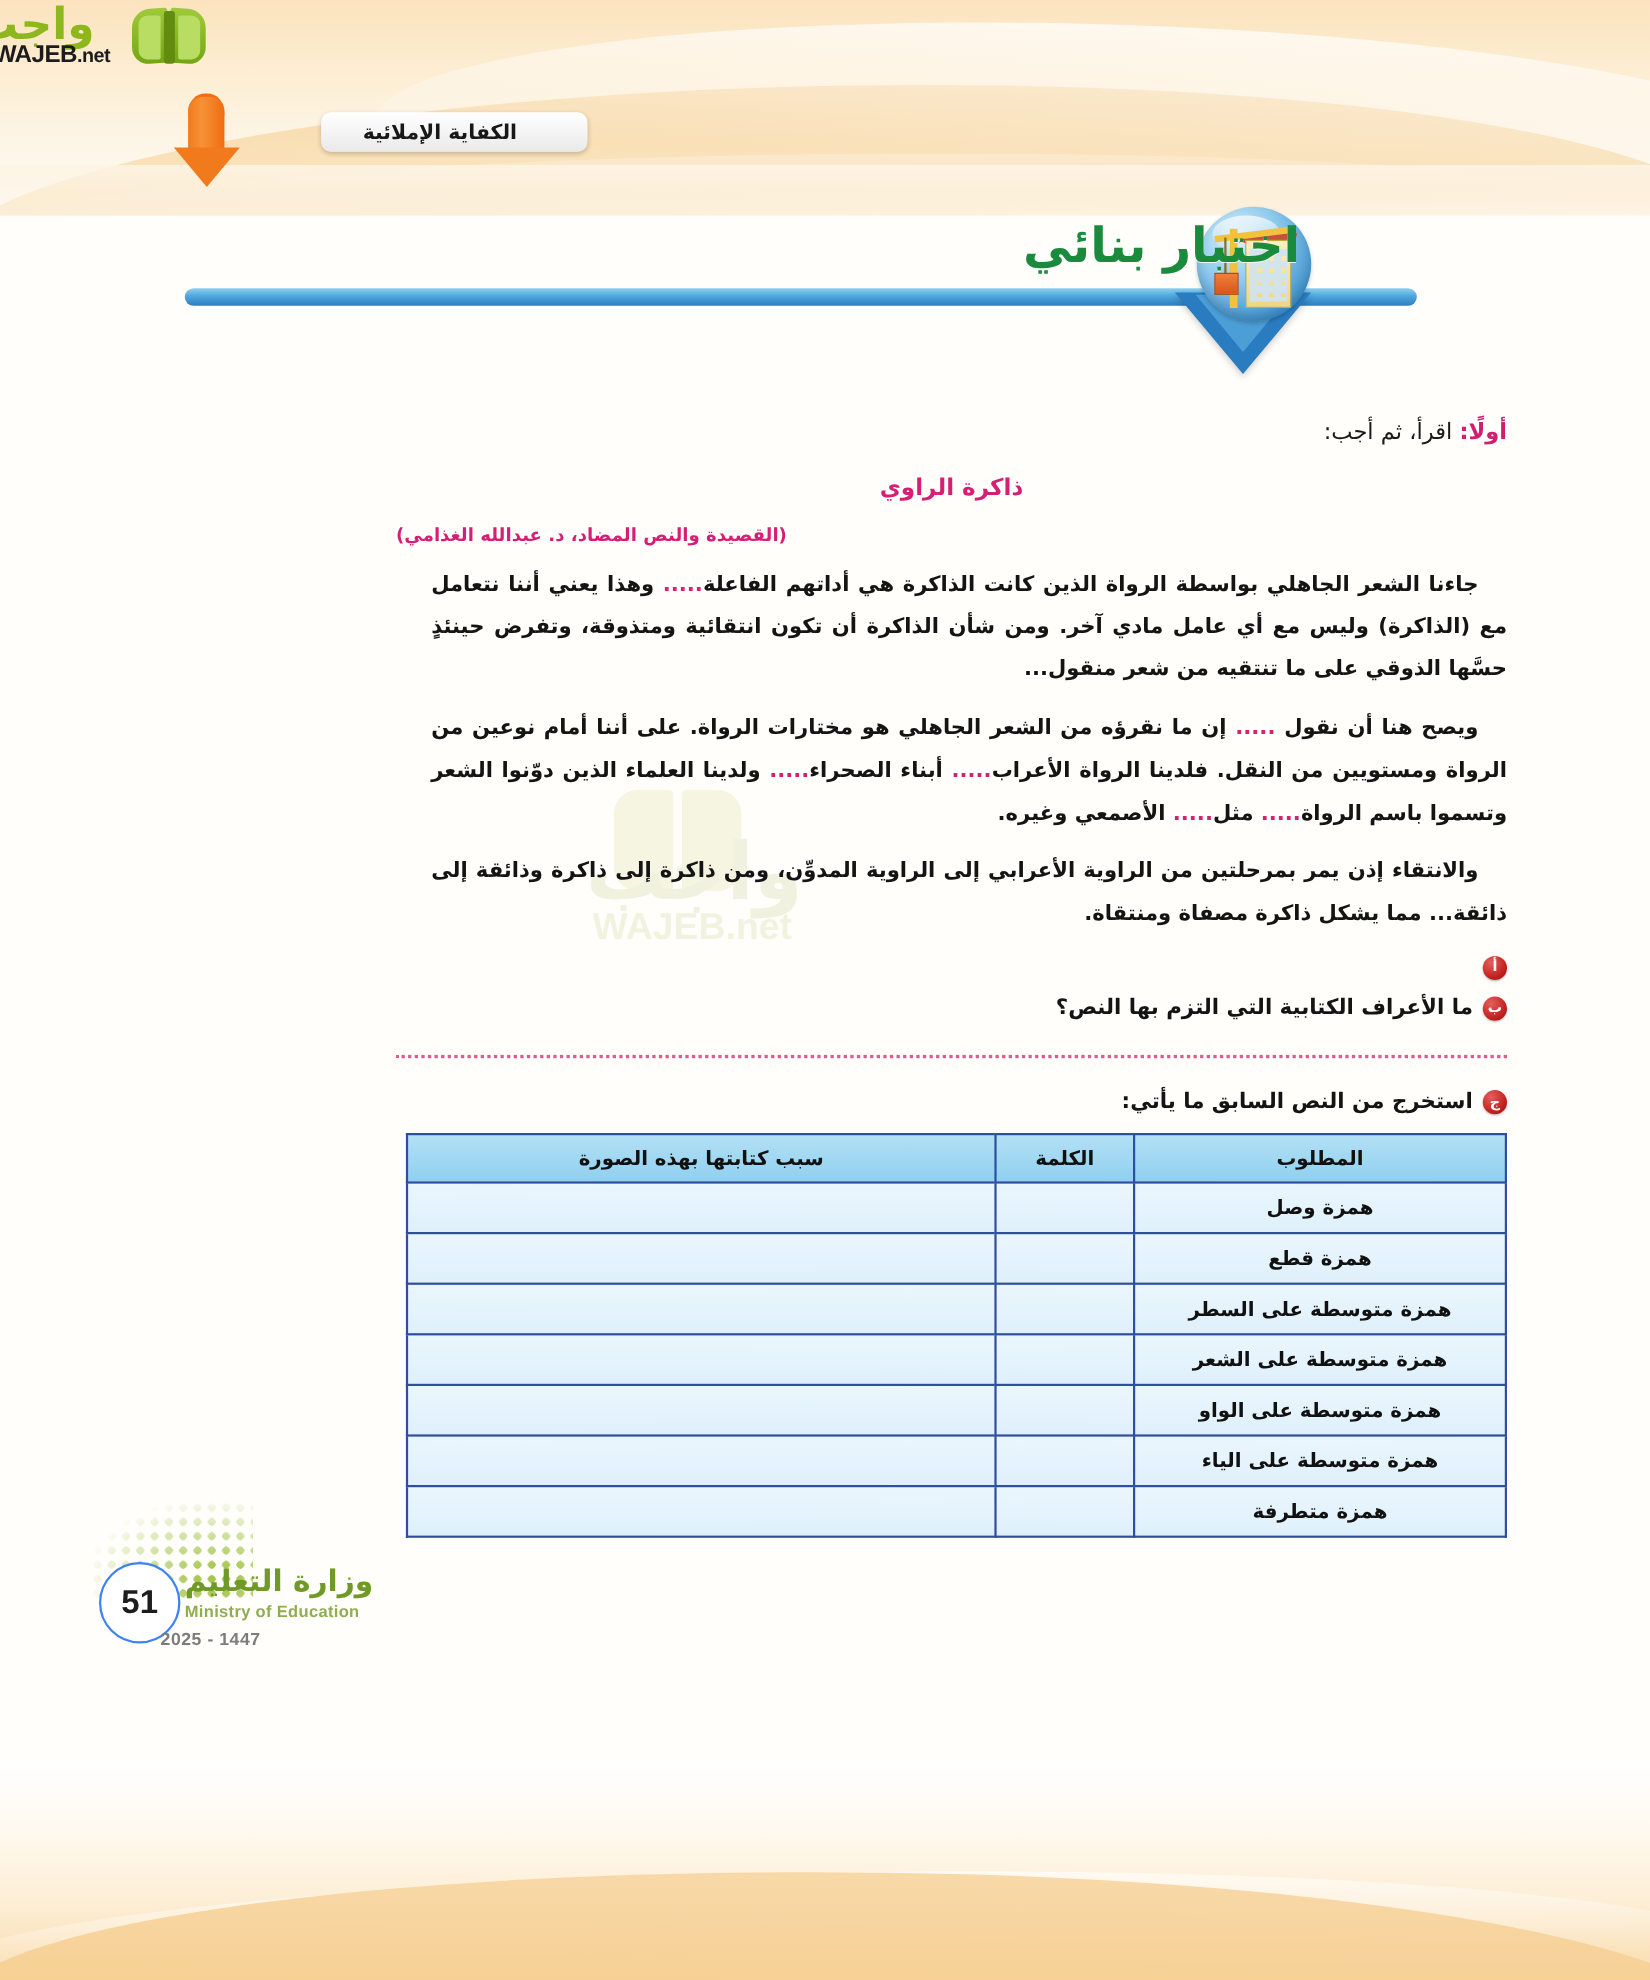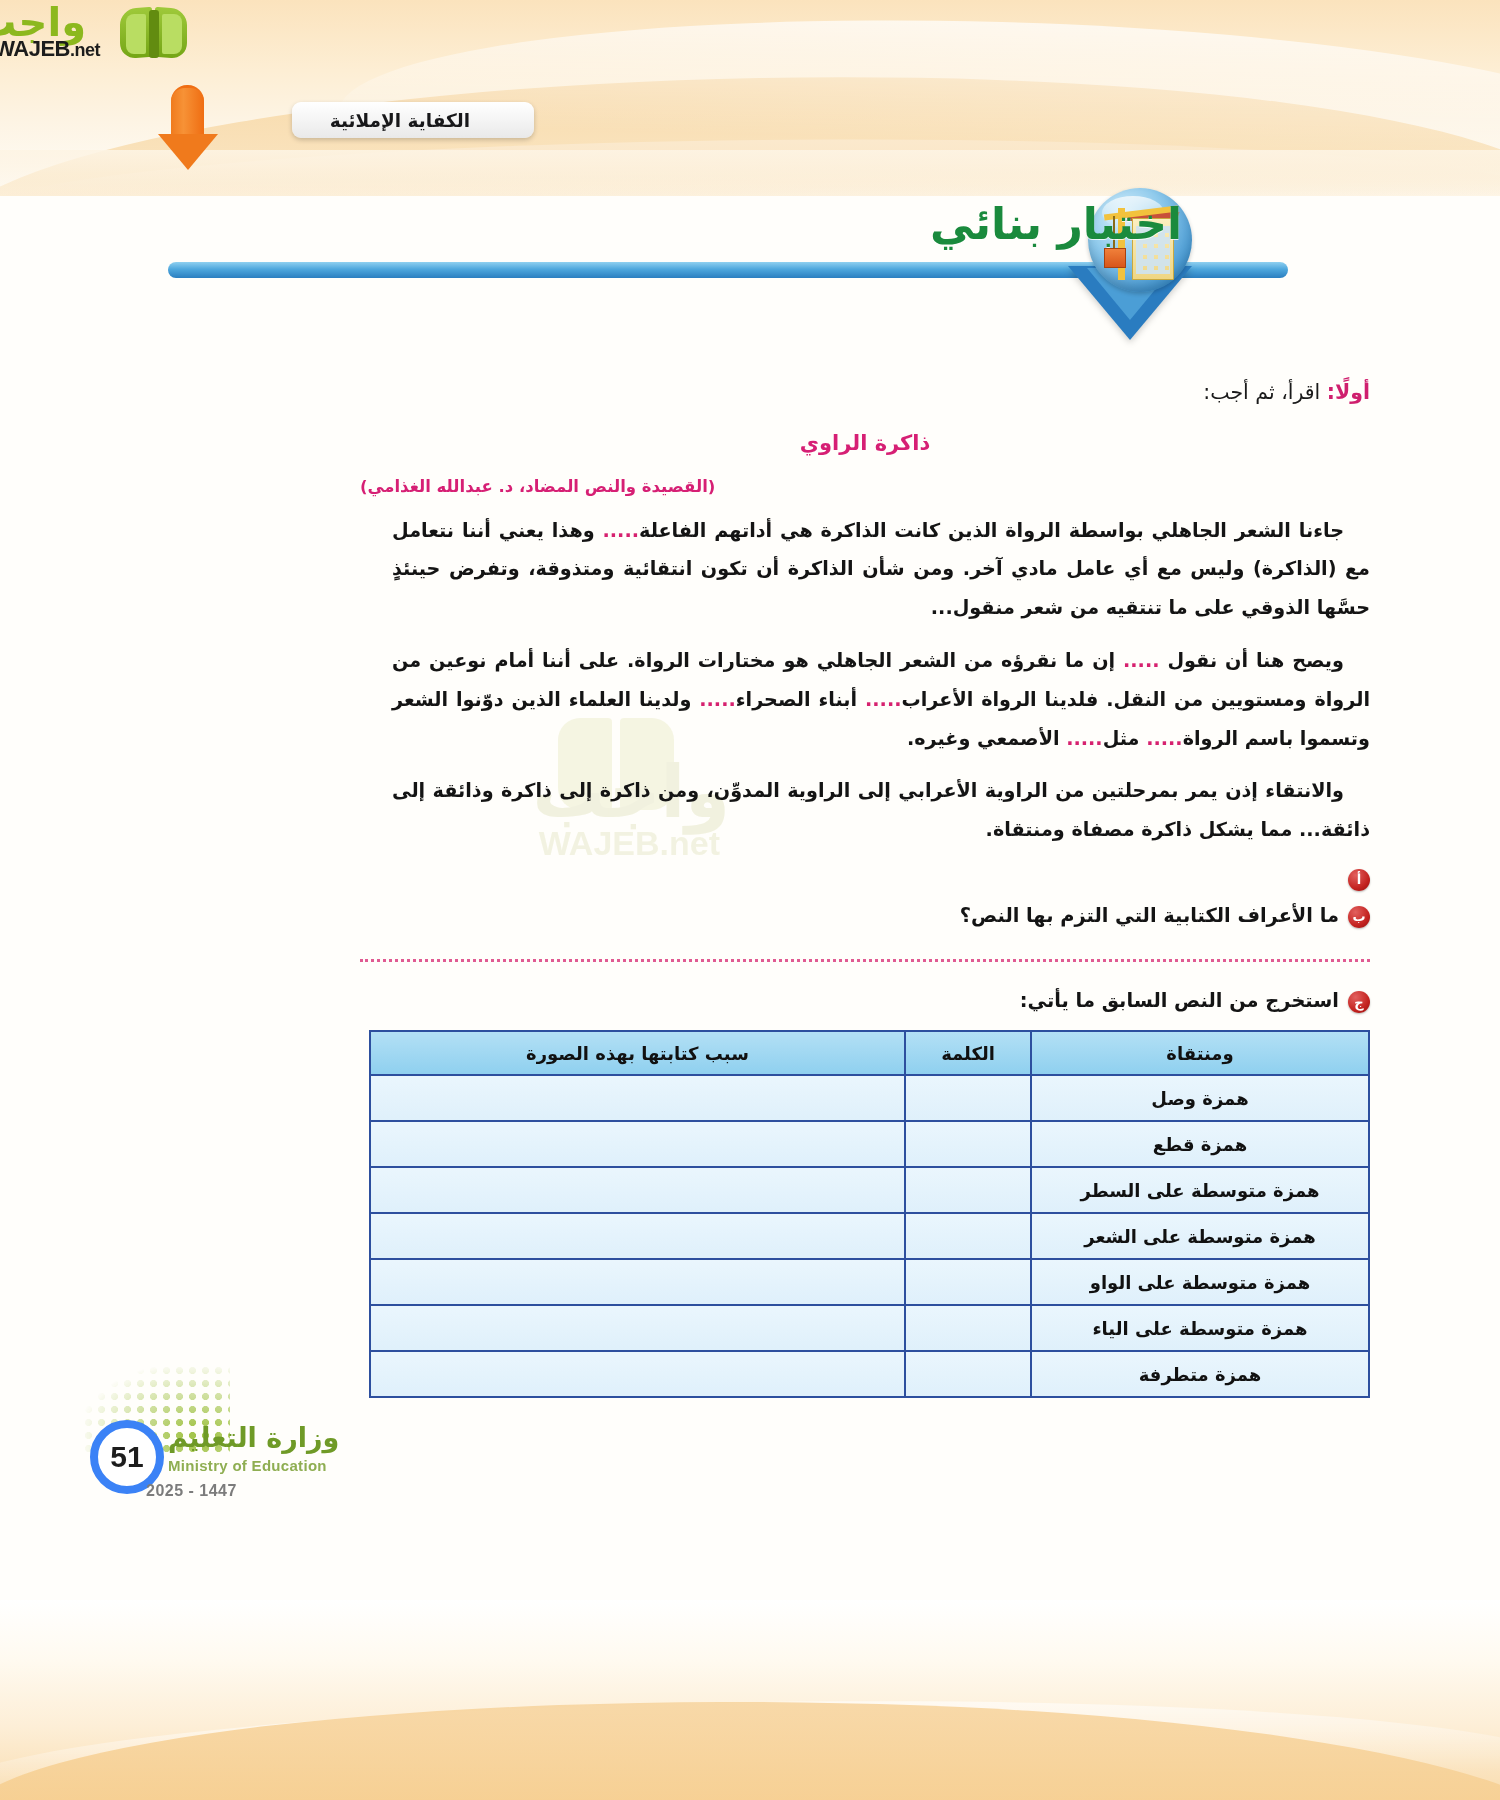--- a/index.html
+++ b/index.html
@@ -273,21 +273,21 @@
   .moe-dots {
     position: absolute; left: 10px; top: 0px; width: 148px; height: 92px;
     background-image: radial-gradient(#9bbf3b 38%, transparent 40%);
     background-size: 13px 13px;
     -webkit-mask-image: radial-gradient(ellipse at 78% 78%, #000 8%, rgba(0,0,0,.35) 52%, transparent 74%);
             mask-image: radial-gradient(ellipse at 78% 78%, #000 8%, rgba(0,0,0,.35) 52%, transparent 74%);
     opacity: .9;
   }
   .moe-ring {
     position: absolute; left: 18px; top: 56px; width: 74px; height: 74px;
-    border-radius: 50%; border: 8px solid #3b82f6; background: #ffffff;
+    border-radius: 50%; border: 2px solid #3b82f6; background: #ffffff;
     display: flex; align-items: center; justify-content: center;
   }
   .moe-page {
     font-family: "Liberation Sans", sans-serif; font-size: 30px;
     font-weight: 700; color: #1d1d1d;
   }
   .moe-name {
     position: absolute; left: 96px; top: 58px;
     font-family: "DejaVu Sans", sans-serif; font-size: 27px; font-weight: 700;
     color: #6f9a27; direction: rtl;
@@ -391,21 +391,21 @@
 
     <div class="qitem">
       <div class="qmark">ج</div>
       <div class="qtext">استخرج من النص السابق ما يأتي:</div>
     </div>
 
     <div class="tbl-wrap">
       <table class="ex">
         <thead>
           <tr>
-            <th class="col-req">ومنتقاة</th>
+            <th class="col-req">المطلوب</th>
             <th class="col-word">الكلمة</th>
             <th class="col-reason">سبب كتابتها بهذه الصورة</th>
           </tr>
         </thead>
         <tbody>
           <tr>
             <td class="col-req">همزة وصل</td>
             <td class="col-word"></td>
             <td class="col-reason"></td>
           </tr>

